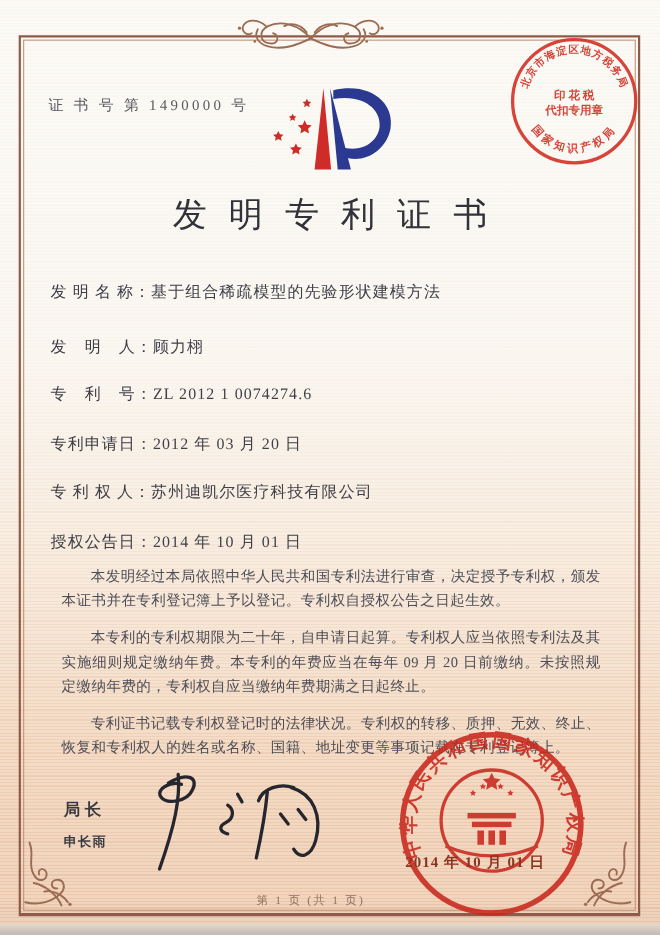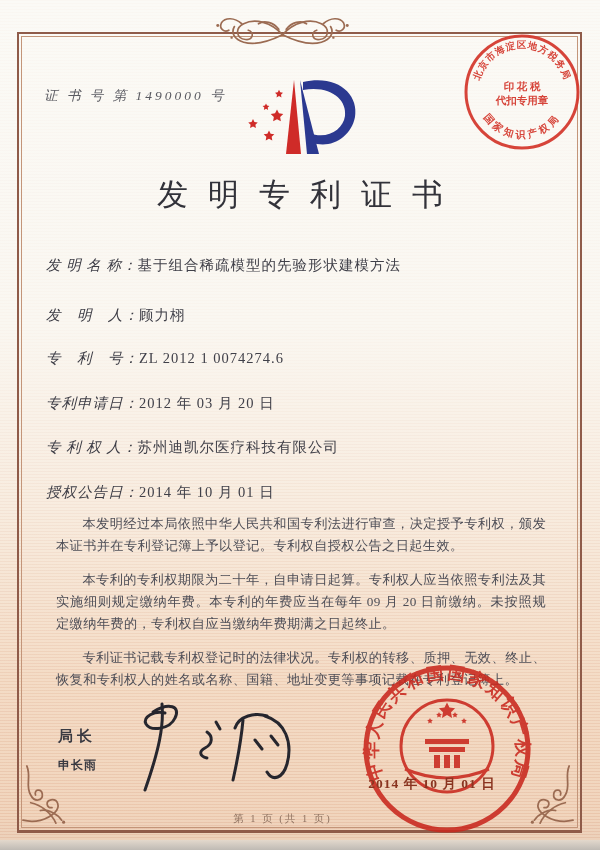--- a/index.html
+++ b/index.html
@@ -11,25 +11,25 @@
   .guilloche{
     position:absolute;inset:0;pointer-events:none;
     background:repeating-linear-gradient(180deg,rgba(197,112,74,.18) 0 1px,rgba(255,255,255,0) 1px 3px);
     -webkit-mask-image:linear-gradient(180deg,rgba(0,0,0,.10) 0%,rgba(0,0,0,.14) 45%,rgba(0,0,0,.55) 72%,rgba(0,0,0,.85) 100%);
             mask-image:linear-gradient(180deg,rgba(0,0,0,.10) 0%,rgba(0,0,0,.14) 45%,rgba(0,0,0,.55) 72%,rgba(0,0,0,.85) 100%);
   }
   .photo-edge{position:absolute;left:0;right:0;bottom:0;height:10px;background:linear-gradient(180deg,#e3d8cc,#bfbab4);}
   .frame{position:absolute;left:17px;top:32px;width:561px;height:796px;border:2px solid #8f5b49;border-bottom-width:3px;}
   .frame-inner{position:absolute;inset:2px;border:1px solid #c39579;}
   .abs{position:absolute;}
-  .cert-number{left:44px;top:87px;font-size:13.5px;letter-spacing:3px;color:#595960;font-style:italic;}
+  .cert-number{left:44px;top:87px;font-size:13.5px;letter-spacing:3px;color:#595960;}
   .title{left:0;top:174px;width:100%;text-align:center;font-size:31px;font-weight:400;
          letter-spacing:20px;text-indent:20px;color:#32323a;}
   .field{left:46px;width:510px;font-size:14.5px;color:#404049;letter-spacing:1px;white-space:nowrap;}
-  .field .flabel{color:#3c3c45;font-style:italic;}
+  .field .flabel{color:#3c3c45;}
   .f0{top:256px}.f1{top:306px}.f2{top:349px}.f3{top:394px}.f4{top:438px}.f5{top:483px}
   .body-text{left:44px;top:501px;width:514px;color:#4d4d56;font-size:13.2px;line-height:22px;}
   .body-text p{margin:12px;text-indent:2em;text-align:justify;letter-spacing:.4px;}
   .sig-title{left:58px;top:727px;font-size:15px;font-weight:600;color:#3a3a42;letter-spacing:4px;}
   .sig-name{left:58px;top:757px;font-size:12px;font-weight:600;color:#3a3a42;letter-spacing:1px;}
   .sig-svg{left:115px;top:698px;}
   .logo{left:237px;top:72px;}
   .tax-seal{left:460px;top:30px;opacity:.93;}
   .main-seal{left:347px;top:649px;opacity:.88;}
   .seal-date{left:352px;top:775px;width:160px;text-align:center;font-size:13.5px;font-weight:700;

